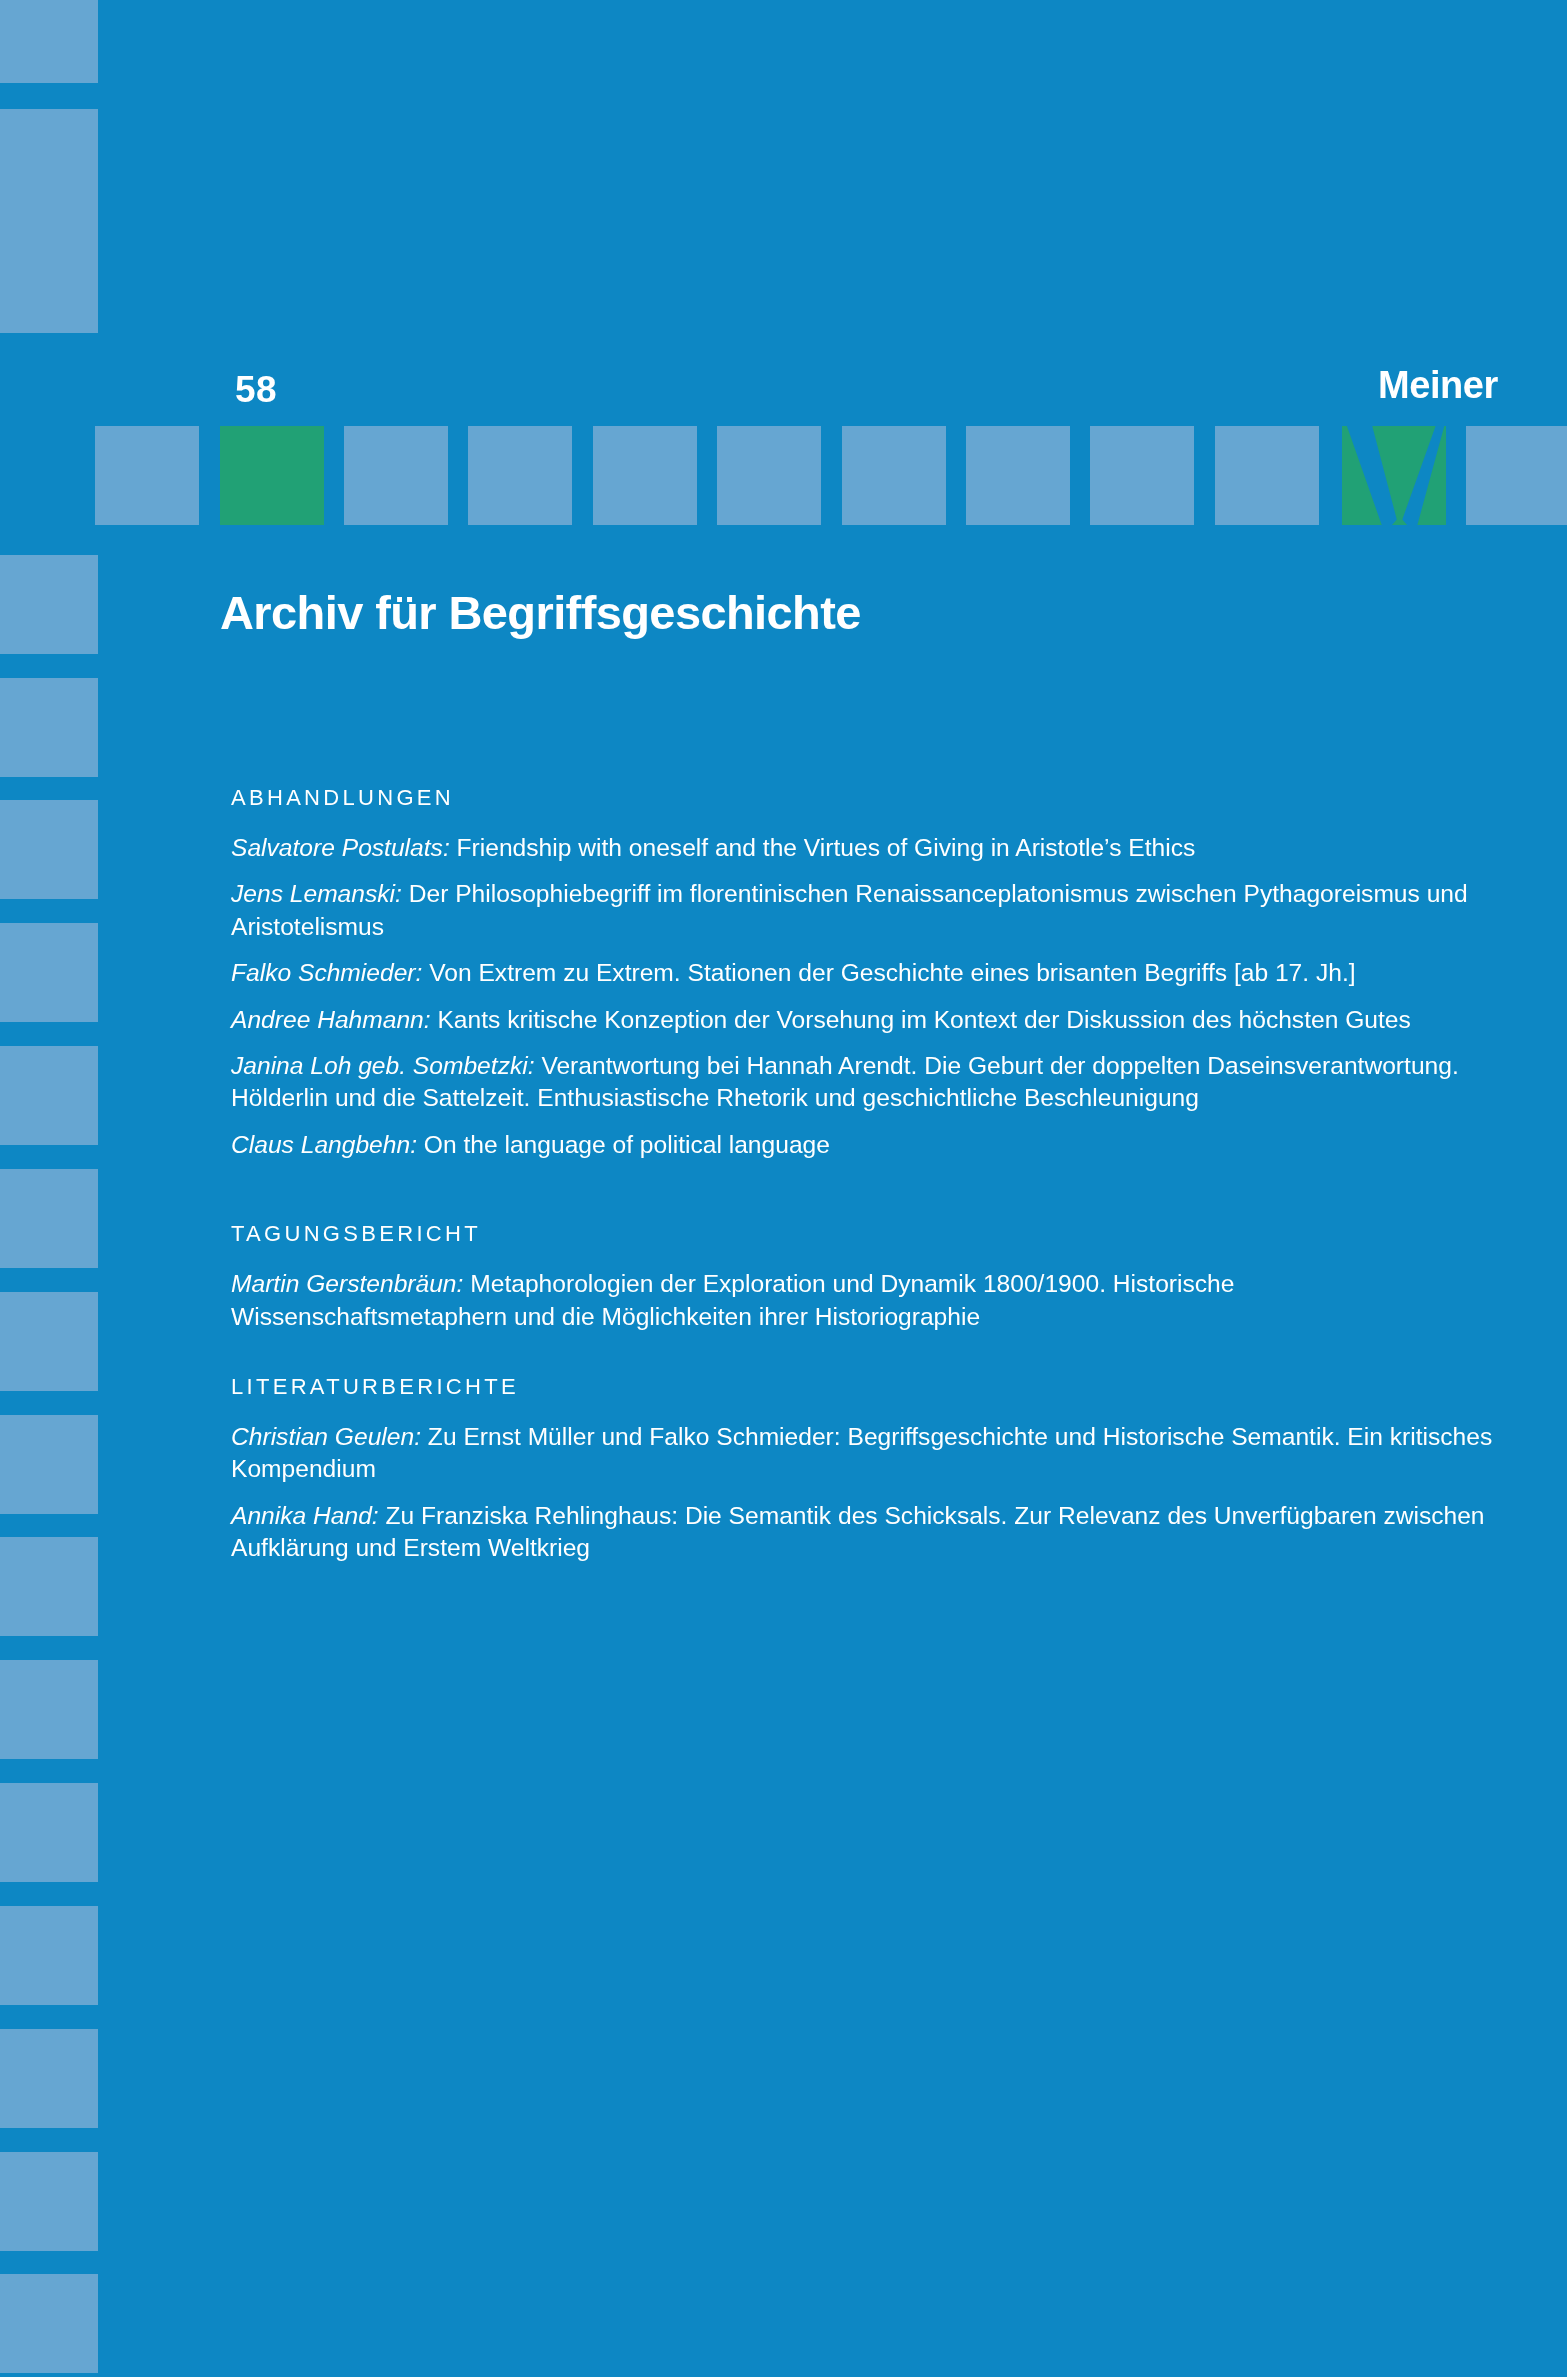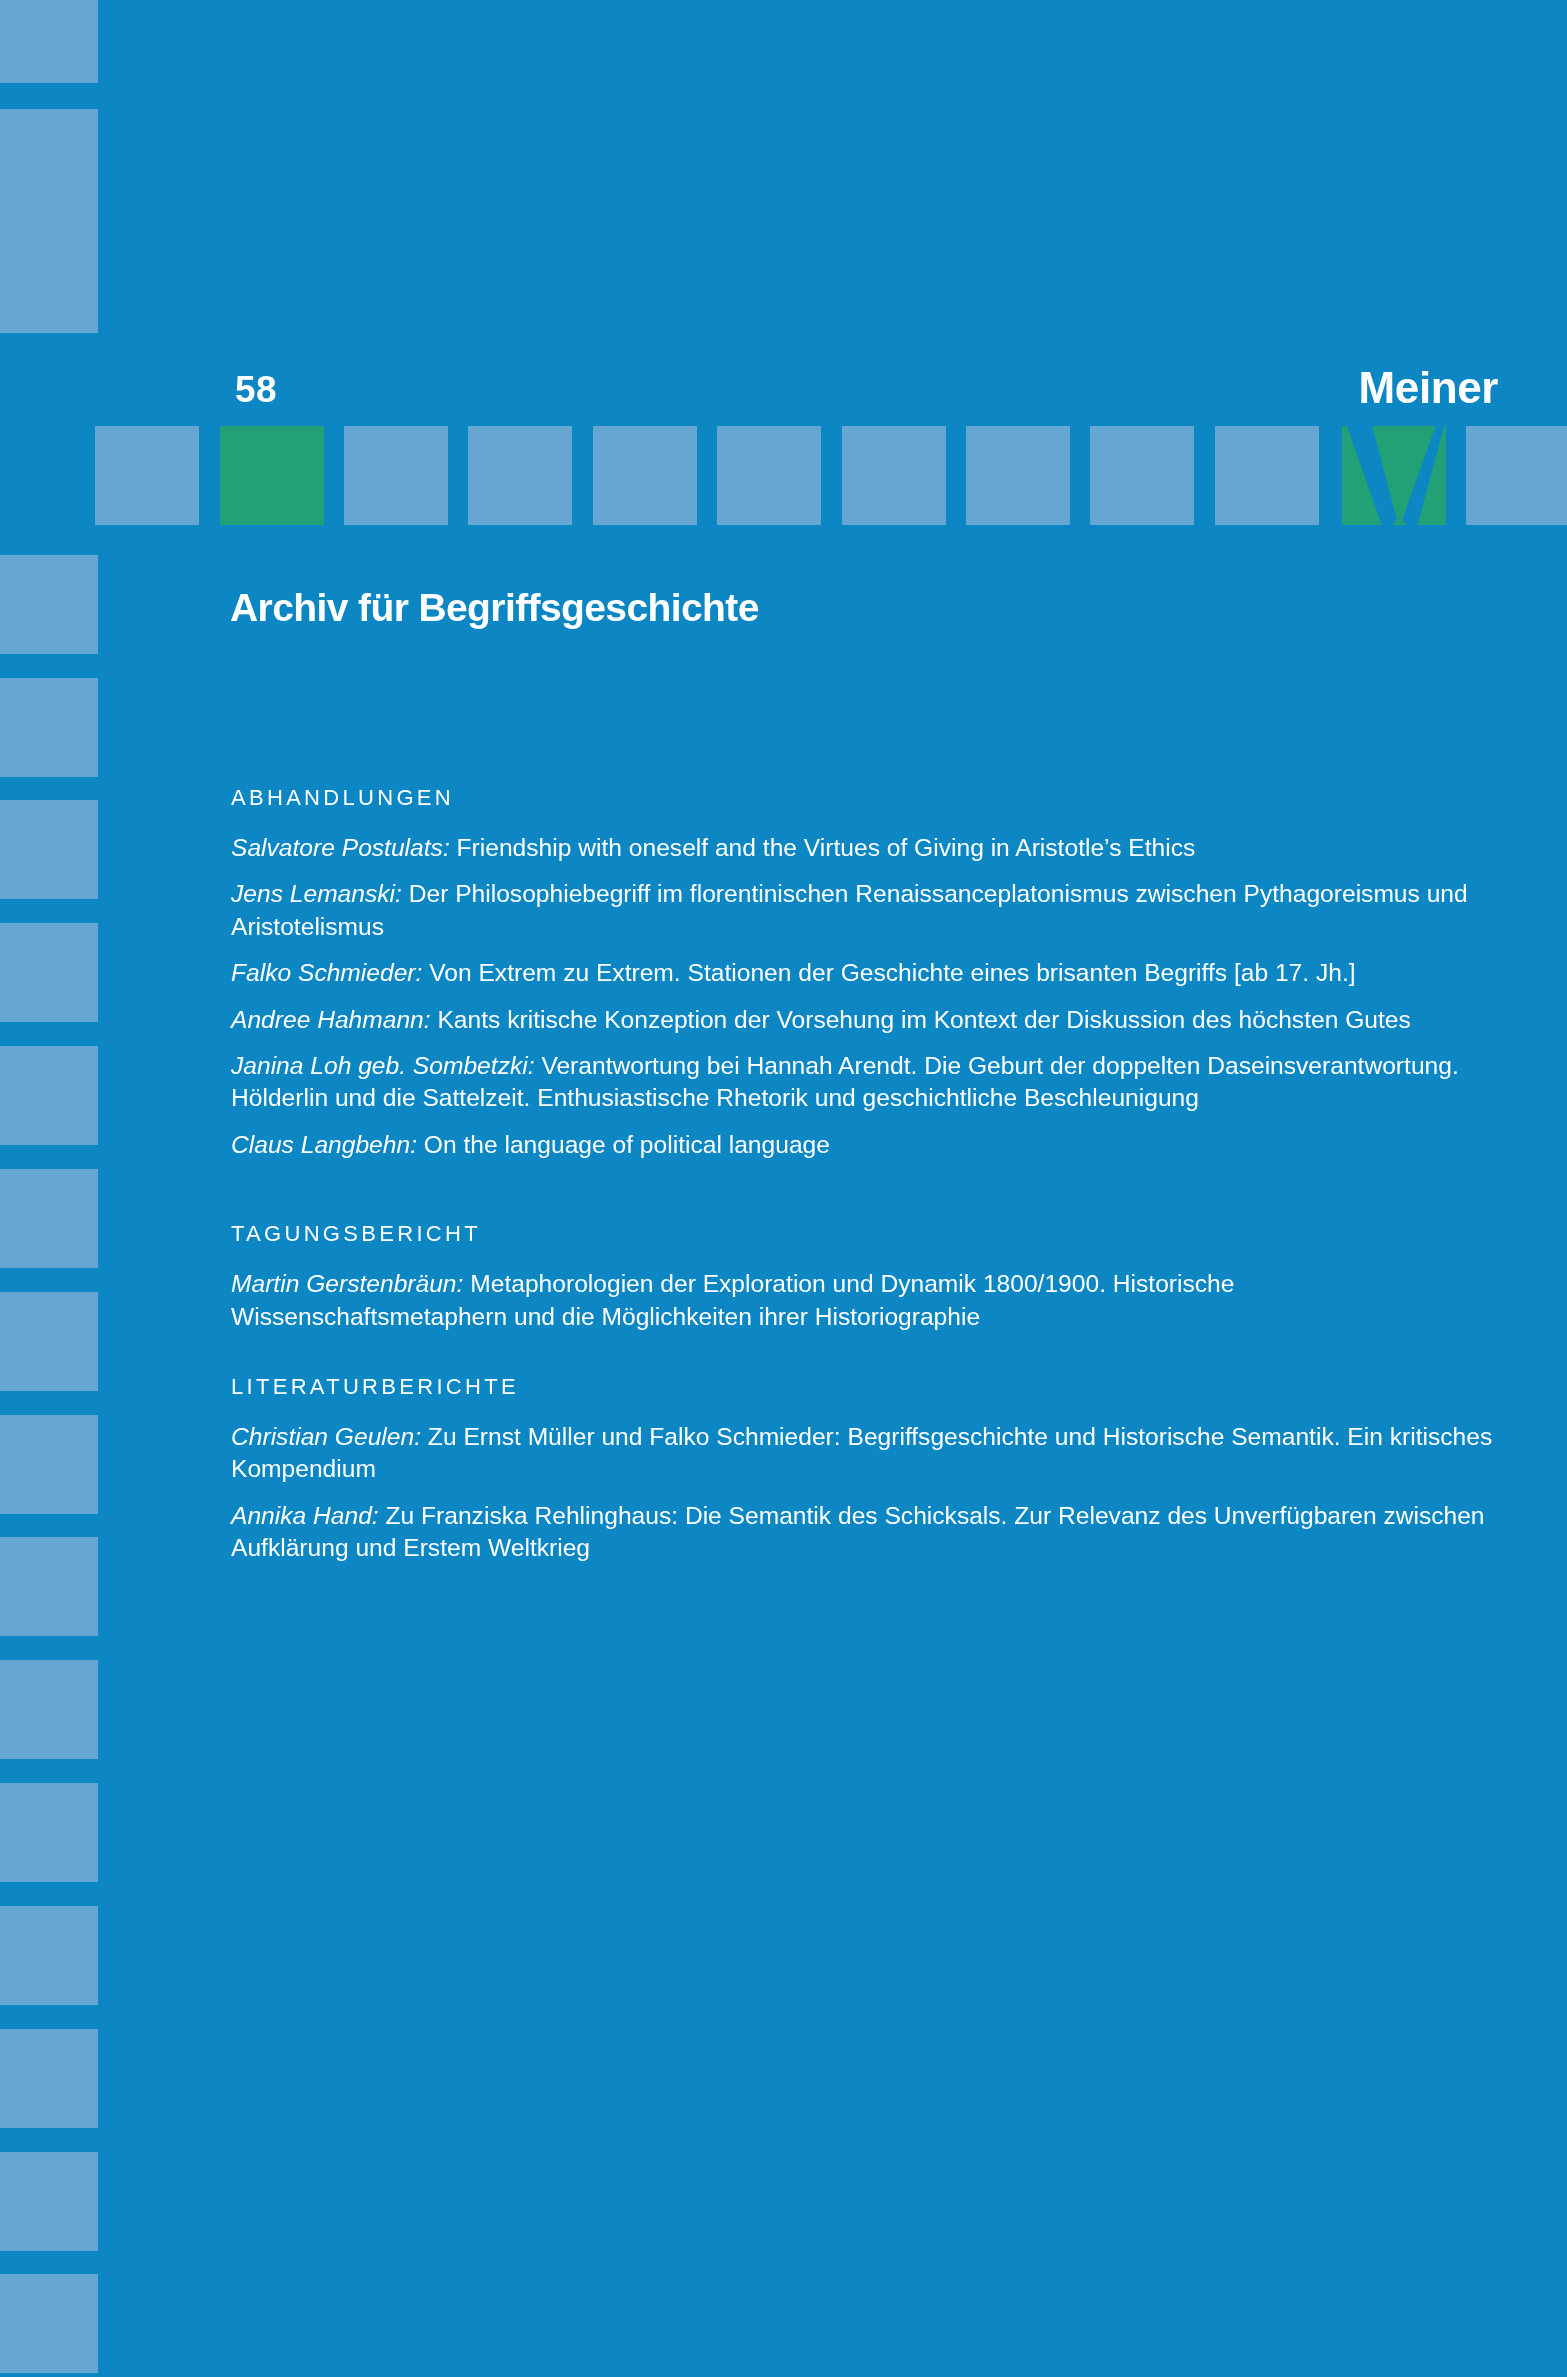--- a/index.html
+++ b/index.html
@@ -49,44 +49,44 @@
     line-height: 1;
   }
 
   .publisher-wrap {
     position: absolute;
     right: 70px;
     top: 366px;
     text-align: right;
   }
   .publisher-name {
-    font-size: 44px;
+    font-size: 38px;
     font-weight: bold;
     color: #ffffff;
     line-height: 1;
     letter-spacing: -0.4px;
   }
 
   
   .logo-mark {
     position: absolute;
     left: 1342px;
     top: 426px;
     width: 104px;
     height: 99px;
     overflow: hidden;
   }
   .logo-mark svg { display: block; }
 
   .journal-title {
     position: absolute;
-    left: 230px;
+    left: 220px;
     top: 588px;
     width: 1189px;
-    font-size: 39px;
+    font-size: 47px;
     font-weight: bold;
     color: #ffffff;
     line-height: 1.05;
     letter-spacing: -0.6px;
     white-space: nowrap;
   }
 
   .toc {
     position: absolute;
     left: 231px;

